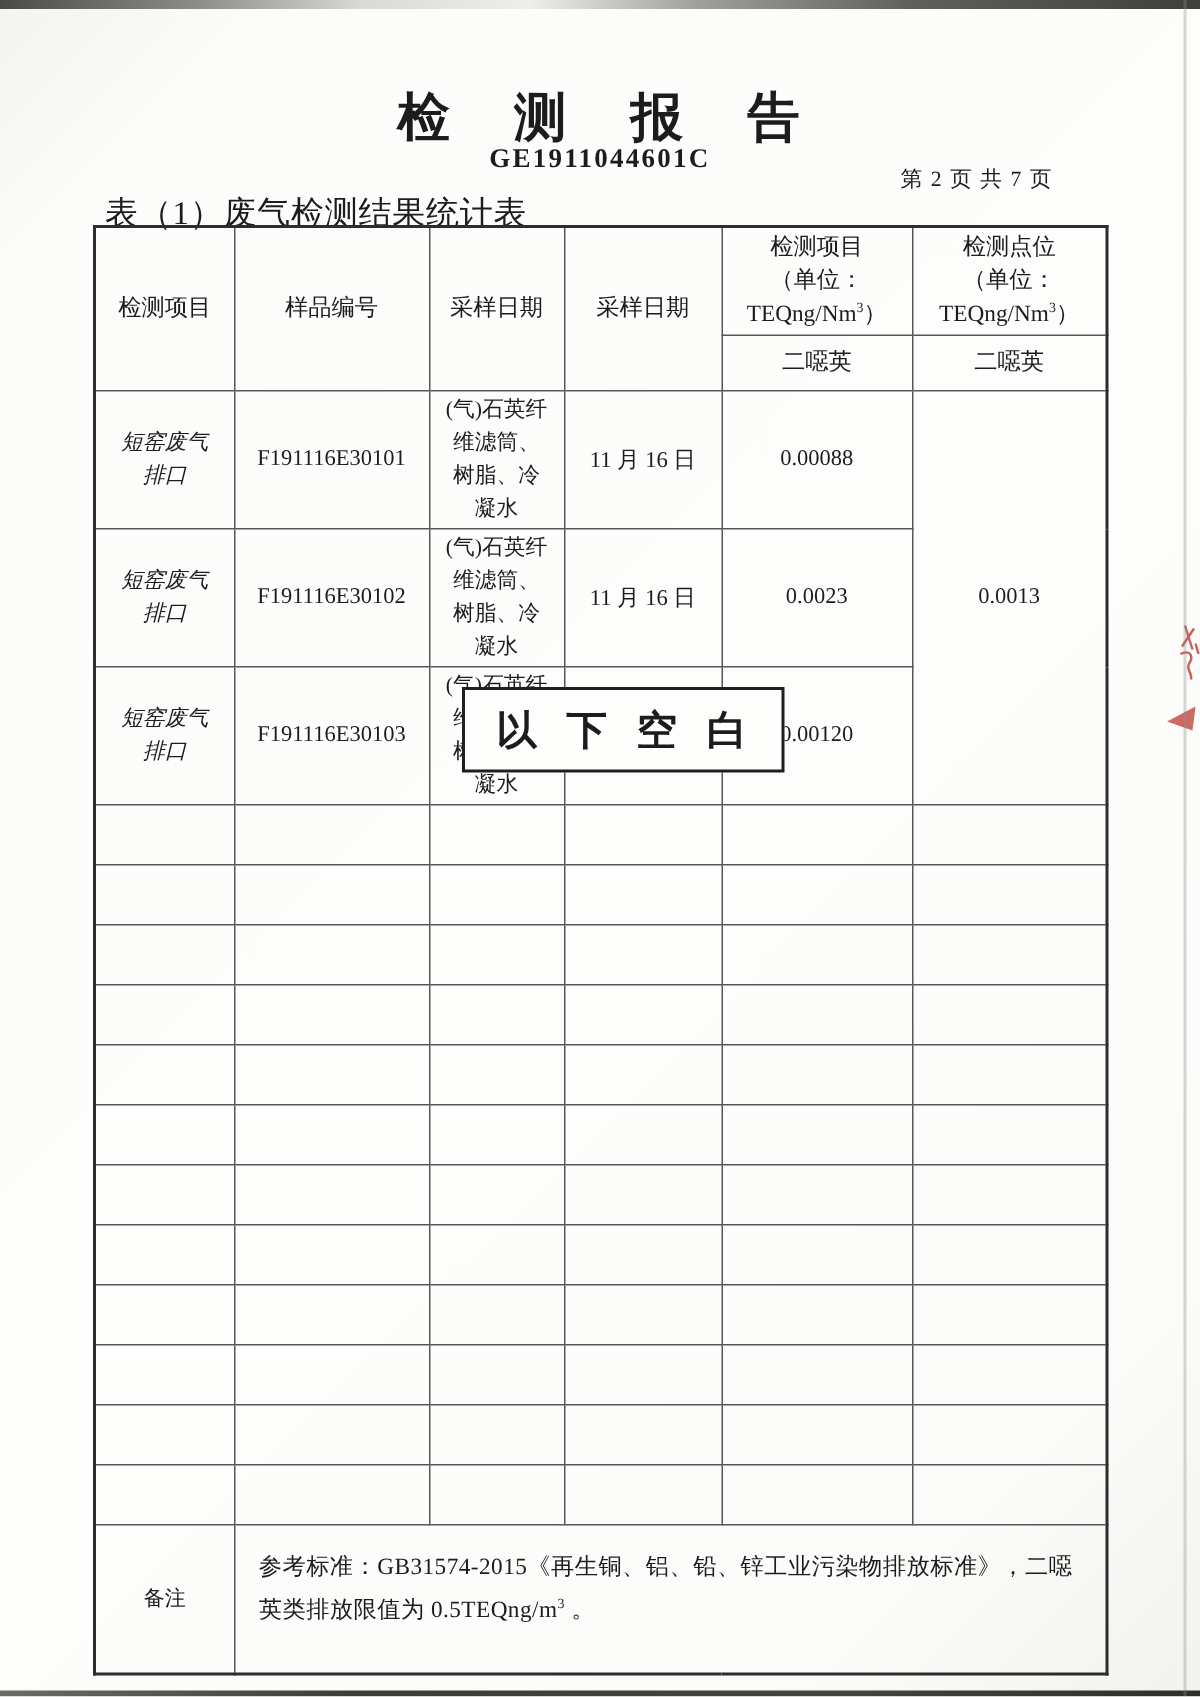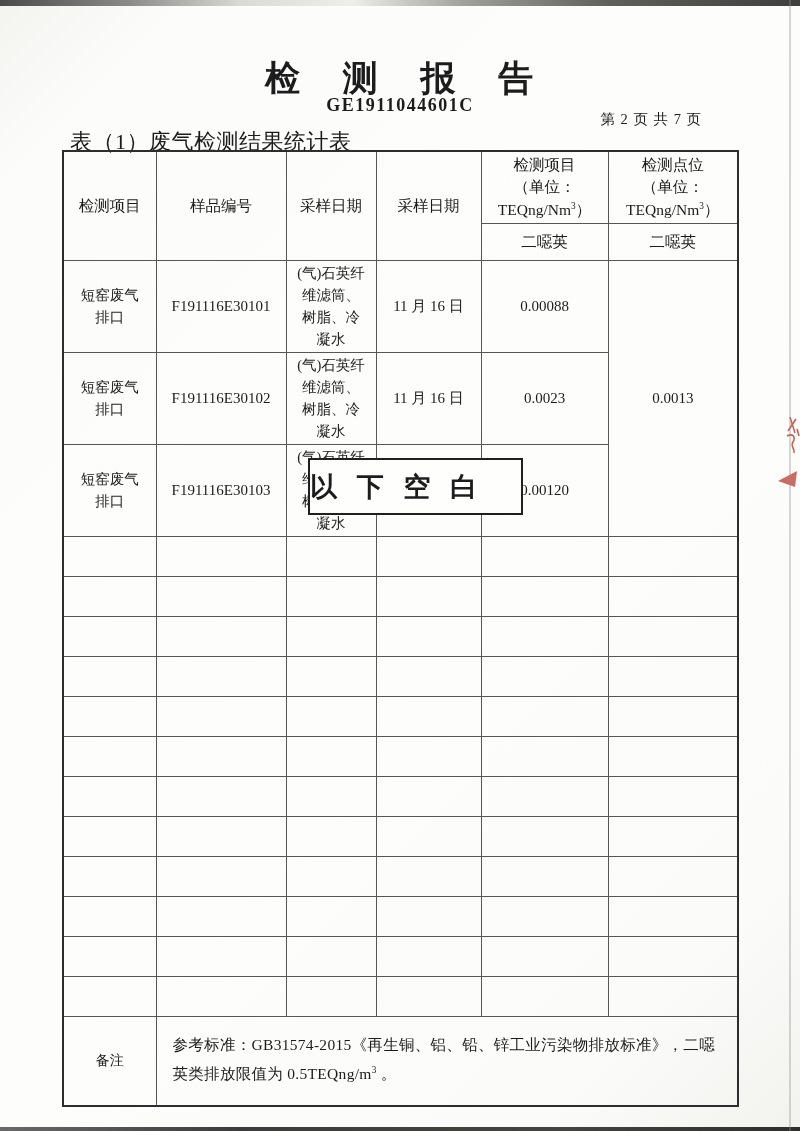--- a/index.html
+++ b/index.html
@@ -21,27 +21,27 @@
         table-layout:fixed;border:2px solid #2d2d2d;}
   .results th,.results td{border:1px solid #565656;text-align:center;vertical-align:middle;
         font-weight:normal;padding:2px 4px;font-size:15px;overflow:hidden;}
   .results th{font-size:15.5px;line-height:1.45;font-family:Liberation Serif, serif;}
   tr.hr1 th{height:62px;}
   tr.hr2 th{height:32px;text-align:center;}
   tr.dr td{height:62px;}
   tr.er td{height:35px;}
   tr.rr td{height:76px;}
   td.status-cell{line-height:1.5;padding:2px 9px;font-size:14.5px;}
-  td.point-cell{line-height:1.5;padding:2px 10px;font-size:14.5px;}
+  td.point-cell{line-height:1.5;padding:2px 10px;font-size:14.5px;font-style:italic;}
   td.remark-label{font-size:14px;}
-  td.remark-cell{text-align:left;vertical-align:middle;padding:4px 14px 8px 16px;
+  td.remark-cell{text-align:left;vertical-align:middle;padding:4px 14px 18px 16px;
         font-size:15.5px;line-height:1.9;letter-spacing:.3px;}
   sup{font-size:60%;}
   .blank-box{position:absolute;top:458px;left:308px;width:211px;height:53px;background:#fefefd;
-        border:2.5px solid #1f1f1f;display:flex;align-items:center;
+        border:2.5px solid #1f1f1f;display:flex;align-items:center;justify-content:center;
         font-size:27px;font-weight:bold;word-spacing:9px;letter-spacing:2px;}
   .red-marks{position:absolute;top:405px;right:0;width:34px;height:100px;}
 </style>
 </head>
 <body>
 
 <div class="page">
 
   <div class="scan-top"></div>
 

